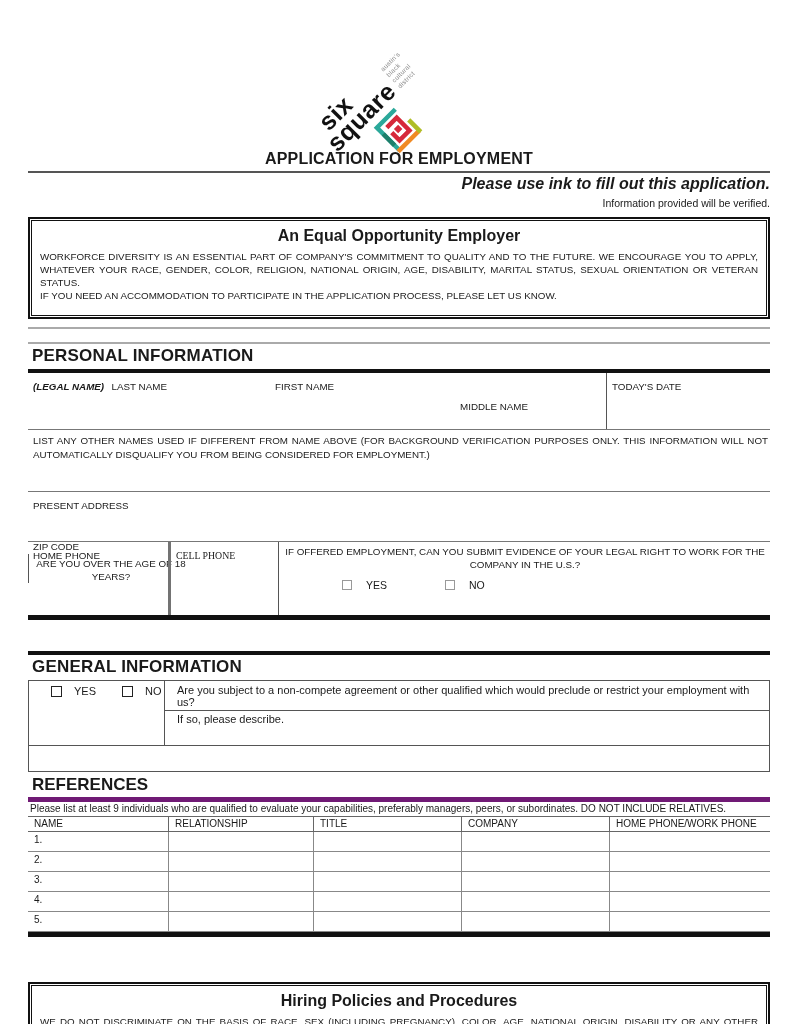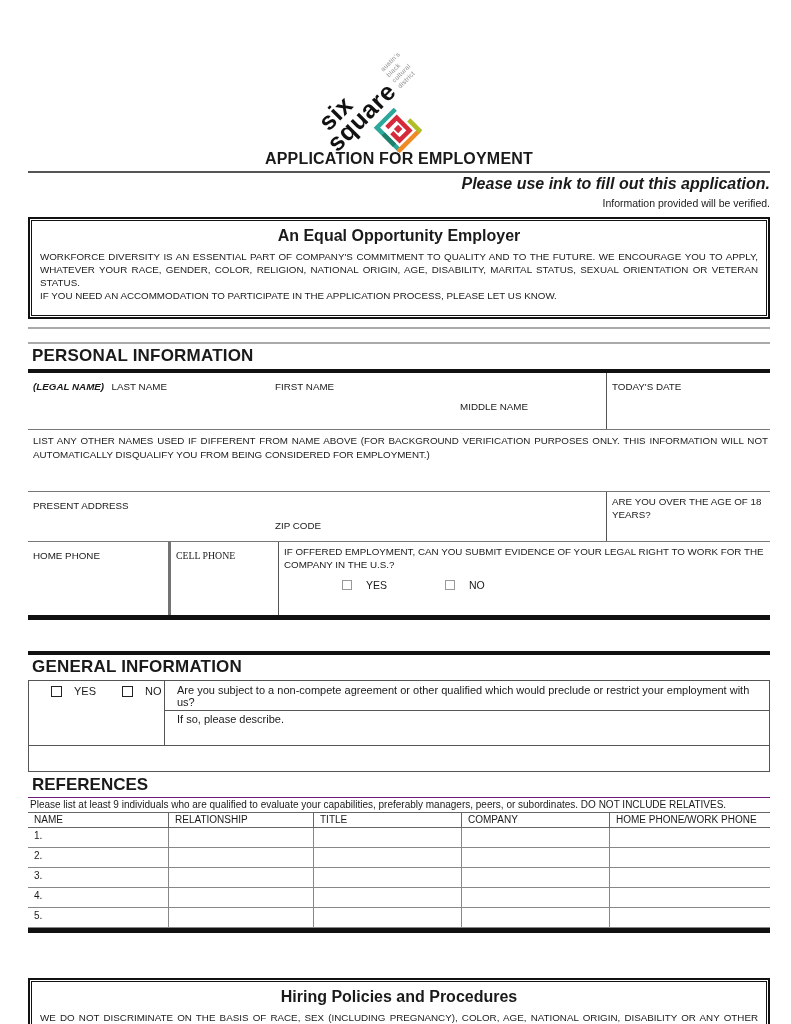--- a/index.html
+++ b/index.html
@@ -31,25 +31,25 @@
   .dbox-body { font-size:9.8px; text-align:justify; line-height:1.32; }
   .gray-rule { border:none; border-top:2px solid #aaa; margin-top:8px; }
 
   
   .sec-gap { height:13px; }
   .sec-head { font-size:17px; font-weight:bold; letter-spacing:0.2px; padding:2px 4px 3px; }
   .bar { height:4px; background:#111; }
   .bar-thick { height:5px; background:#111; }
   .p-top { border-top:2px solid #aaa; }
 
-  .lbl { font-size:9.8px; }
+  .lbl { font-size:9.8px;text-align:center; }
   .p-row { display:flex; border-bottom:1px solid #777; }
   .p-row .cell { padding:3px 4px 0 5px; }
   .r1 { height:57px; }
-  .r3 { height:50px; }
+  .r3 { height:50px;flex-direction:column; }
   .c1 { width:242px; }
   .c2 { width:185px; }
   .c3 { flex:1;margin-top:20px; }
   .cdate { width:164px; border-left:1px solid #555; }
   .othernames { height:62px; padding:4px 2px 0 5px; font-size:9.8px; text-align:justify; line-height:1.45;
                 border-bottom:1px solid #777; }
   .r4 { height:73px; border-bottom:none; }
   .chome { width:140px; }
   .ccell { width:110px; border-left:3px solid #737373;font-family:Liberation Serif, serif; }
   .cquestion { flex:1; border-left:1px solid #555; }
@@ -65,21 +65,21 @@
   .g-row1 { display:flex; height:64px; }
   .g-left { width:136px; border-right:1px solid #555; padding:5px 0 0 22px; font-size:11px;
             display:flex; align-items:flex-start; gap:0; }
   .g-left .cbl { margin:-1px 26px 0 12px; }
   .g-right { flex:1; font-size:11px; }
   .g-q { border-bottom:1.5px solid #555; padding:3px 8px 2px 12px; }
   .g-follow { padding:2px 8px 0 12px; }
   .g-row2 { height:26px; border-top:1px solid #555; }
 
   
-  .ref-head { font-size:17px; font-weight:bold; padding:3px 4px 2px; border-bottom:1px solid #701a75; }
+  .ref-head { font-size:17px; font-weight:bold; padding:3px 4px 2px; border-bottom:5px solid #701a75; }
   .ref-note { font-size:10px; padding:1px 2px 2px; }
   .ref-table { border-top:1px solid #666; }
   .ref-hrow { display:flex; border-bottom:1px solid #666; }
   .ref-hrow .hc { font-size:10px; padding:1px 0 2px 6px; }
   .ref-row { display:flex; border-bottom:1px solid #888; height:20px; }
   .ref-row .rc { padding:2px 0 0 6px; font-size:10px; }
   .rcol1 { width:140px; }
   .rcol2 { width:145px; border-left:1px solid #888; }
   .rcol3 { width:148px; border-left:1px solid #888; }
   .rcol4 { width:148px; border-left:1px solid #888; }

